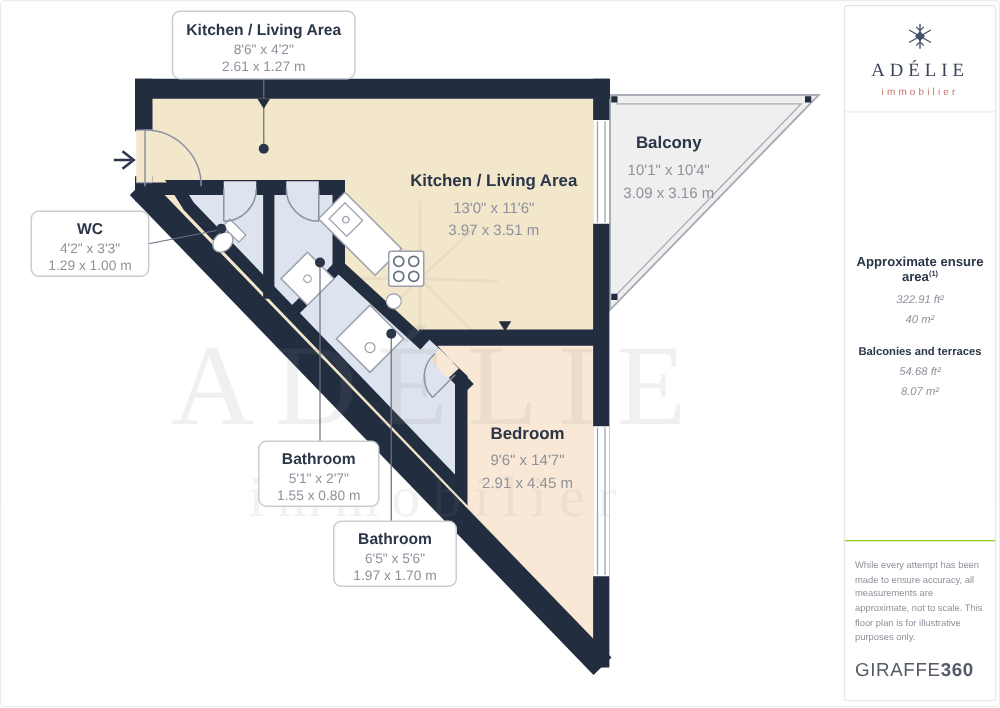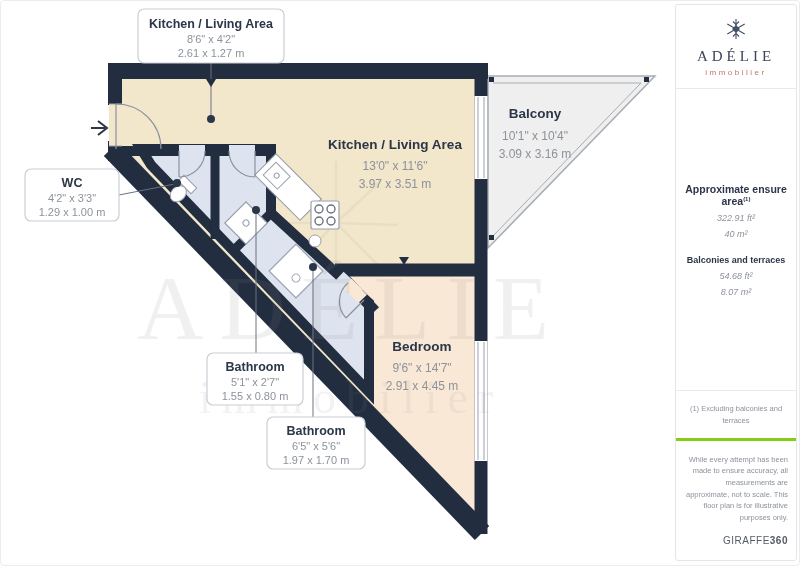--- a/index.html
+++ b/index.html
@@ -15,24 +15,24 @@
              color:#3c4559;margin-top:4px;}
   .logo-sub{font-size:8px;letter-spacing:2.5px;color:#c4756b;margin-top:3px;text-transform:lowercase;}
   .stats-block{flex:1;display:flex;flex-direction:column;justify-content:center;align-items:center;
                text-align:center;padding:0 6px;}
   .stat-title{font-size:10.5px;font-weight:bold;color:#2b3648;}
   .stat-title sup{font-size:6px;}
   .stat-val{font-size:9px;color:#8d929b;margin-top:6px;font-style:italic;}
   .stat-title2{font-size:9px;font-weight:bold;color:#2b3648;margin-top:16px;}
   .footnote-block{border-top:1px solid #e8eaed;padding:12px 8px;font-size:7.5px;color:#8d929b;
                   text-align:center;line-height:1.5;}
-  .disclaimer-block{border-top:3px solid #84cc16;padding:13px 8px 12px;font-size:7.5px;color:#8d929b;
-                    text-align:right;line-height:1.55;}
+  .disclaimer-block{border-top:1px solid #84cc16;padding:13px 8px 12px;font-size:7.5px;color:#8d929b;
+                    text-align:left;line-height:1.55;}
   .disclaimer-block p{margin:0 0 9px 0;}
-  .giraffe{margin-top:4px;font-size:10px;color:#555b66;letter-spacing:0.5px;}
+  .giraffe{margin-top:4px;font-size:15px;color:#555b66;letter-spacing:0.5px;}
   .giraffe .bold{font-weight:bold;}
   
   text{font-family:"Liberation Sans",sans-serif;}
   .room-title{font-size:13.5px;font-weight:bold;fill:#2b3648;}
   .room-dim{font-size:12px;fill:#8d929b;}
   .co-title{font-size:12.5px;font-weight:bold;fill:#2b3648;}
   .co-dim{font-size:11px;fill:#8d929b;}
   .watermark1{font-family:"Liberation Serif",serif;font-size:92px;letter-spacing:16px;
               fill:#8a8a8a;opacity:0.12;}
   .watermark2{font-family:"Liberation Serif",serif;font-size:46px;letter-spacing:10px;
@@ -236,21 +236,20 @@
       <div class="stat-title">
         <span>Approximate ensure area</span><sup>(1)</sup>
       </div>
       <div class="stat-val">322.91 ft²</div>
       <div class="stat-val">40 m²</div>
       <div class="stat-title2">Balconies and terraces</div>
       <div class="stat-val">54.68 ft²</div>
       <div class="stat-val">8.07 m²</div>
     </div>
 
-    <div class="footnote-block">(1) Excluding balconies and terraces</div>
 
     <div class="disclaimer-block">
       <p>While every attempt has been made to ensure accuracy, all measurements are approximate, not to scale. This floor plan is for illustrative purposes only.</p>
       <div class="giraffe">
         <span>GIRAFFE</span><span class="bold">360</span>
       </div>
     </div>
   </div>
 </div>
 

